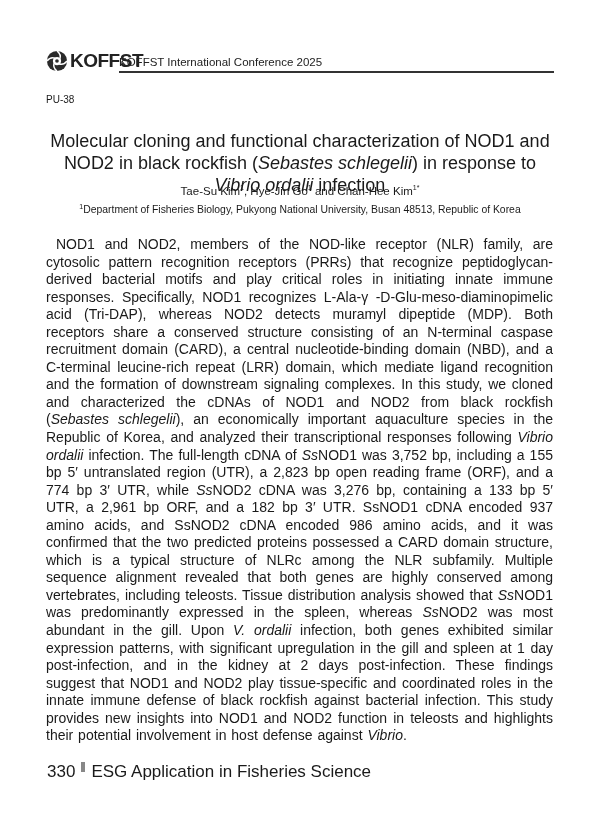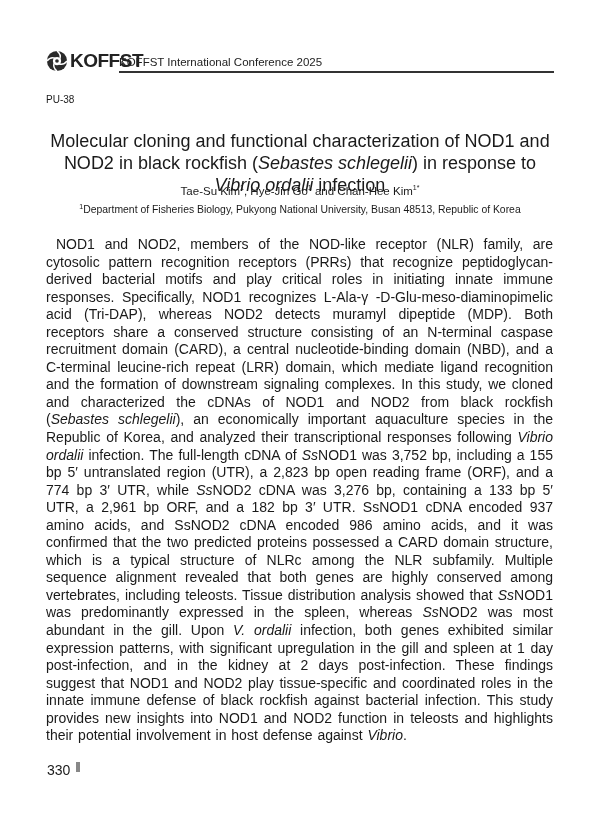--- a/index.html
+++ b/index.html
@@ -12,21 +12,21 @@
   .conf { position:absolute; left:73px; top:6px; font-size:11.5px; color:#222; }
   .rule { position:absolute; left:73px; top:21px; right:0; height:1.5px; background:#333; }
   .code { position:absolute; left:46px; top:94px; font-size:10px; }
   .title { position:absolute; left:40px; top:130px; width:520px; text-align:center;
            font-size:18px; line-height:22px; }
   .authors { position:absolute; left:40px; top:185px; width:520px; text-align:center; font-size:11.5px; }
   .affil { position:absolute; left:40px; top:204px; width:520px; text-align:center; font-size:10.4px; }
   sup { font-size:7px; vertical-align:super; line-height:0; }
   .abstract { position:absolute; left:46px; top:236px; width:507px; font-size:14px;
               line-height:17.55px; text-align:justify; text-indent:10px; word-spacing:1px; }
-  .footer { position:absolute; left:47px; top:762px; font-size:14px; display:flex; align-items:flex-start; }
+  .footer { position:absolute; left:47px; top:762px; font-size:17px; display:flex; align-items:flex-start; }
   .footer .bar { display:inline-block; width:4px; height:10px; background:#888; margin:0 6px; }
   i { font-style:italic; }
 </style>
 </head>
 <body>
 
 <div class="header">
   <div class="logo">
     <svg viewBox="0 0 24 24">
       <circle cx="12" cy="12" r="11" fill="#2a2a2a"></circle>
@@ -52,13 +52,14 @@
 
 <div class="affil">
   <sup>1</sup><span>Department of Fisheries Biology, Pukyong National University, Busan 48513, Republic of Korea</span>
 </div>
 
 <div class="abstract"><span>NOD1 and NOD2, members of the NOD-like receptor (NLR) family, are cytosolic pattern recognition receptors (PRRs) that recognize peptidoglycan-derived bacterial motifs and play critical roles in initiating innate immune responses. Specifically, NOD1 recognizes L-Ala-γ -D-Glu-meso-diaminopimelic acid (Tri-DAP), whereas NOD2 detects muramyl dipeptide (MDP). Both receptors share a conserved structure consisting of an N-terminal caspase recruitment domain (CARD), a central nucleotide-binding domain (NBD), and a C-terminal leucine-rich repeat (LRR) domain, which mediate ligand recognition and the formation of downstream signaling complexes. In this study, we cloned and characterized the cDNAs of NOD1 and NOD2 from black rockfish (</span><i>Sebastes schlegelii</i><span>), an economically important aquaculture species in the Republic of Korea, and analyzed their transcriptional responses following </span><i>Vibrio ordalii</i><span> infection. The full-length cDNA of </span><i>Ss</i><span>NOD1 was 3,752 bp, including a 155 bp 5′ untranslated region (UTR), a 2,823 bp open reading frame (ORF), and a 774 bp 3′ UTR, while </span><i>Ss</i><span>NOD2 cDNA was 3,276 bp, containing a 133 bp 5′ UTR, a 2,961 bp ORF, and a 182 bp 3′ UTR. SsNOD1 cDNA encoded 937 amino acids, and SsNOD2 cDNA encoded 986 amino acids, and it was confirmed that the two predicted proteins possessed a CARD domain structure, which is a typical structure of NLRc among the NLR subfamily. Multiple sequence alignment revealed that both genes are highly conserved among vertebrates, including teleosts. Tissue distribution analysis showed that </span><i>Ss</i><span>NOD1 was predominantly expressed in the spleen, whereas </span><i>Ss</i><span>NOD2 was most abundant in the gill. Upon </span><i>V. ordalii</i><span> infection, both genes exhibited similar expression patterns, with significant upregulation in the gill and spleen at 1 day post-infection, and in the kidney at 2 days post-infection. These findings suggest that NOD1 and NOD2 play tissue-specific and coordinated roles in the innate immune defense of black rockfish against bacterial infection. This study provides new insights into NOD1 and NOD2 function in teleosts and highlights their potential involvement in host defense against </span><i>Vibrio</i><span>.</span></div>
 
 <div class="footer">
   <span>330</span>
   <span class="bar"></span>
+  <span>ESG Application in Fisheries Science</span>
 </div>
 
 </body></html>

